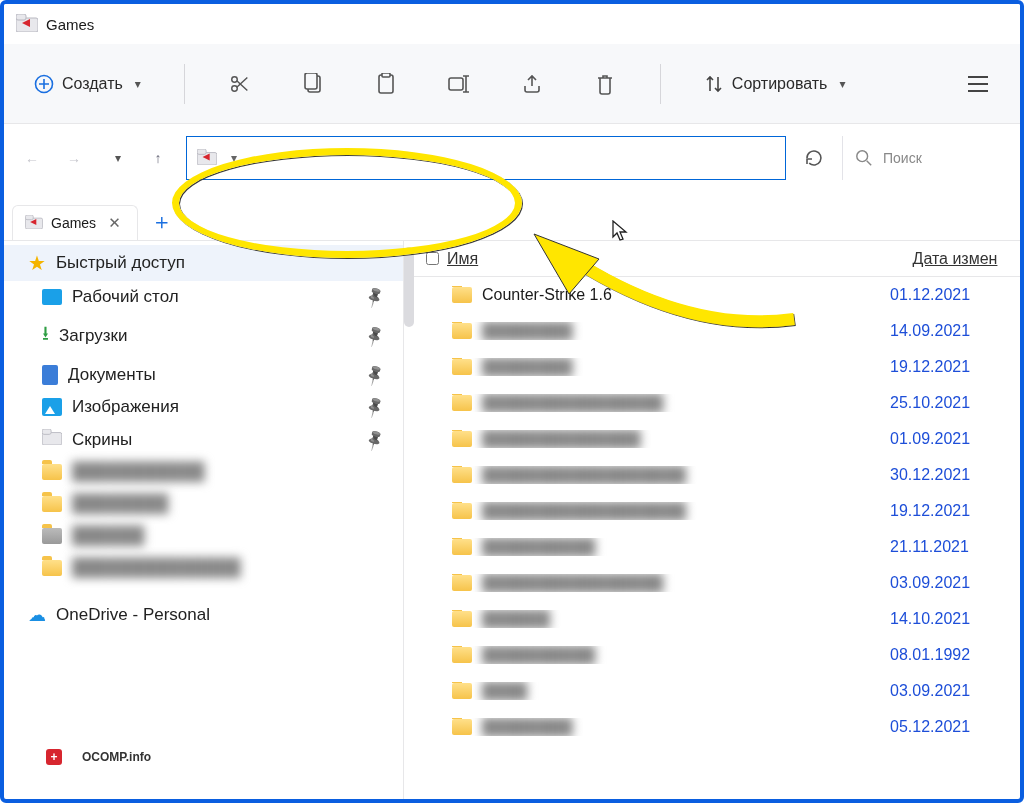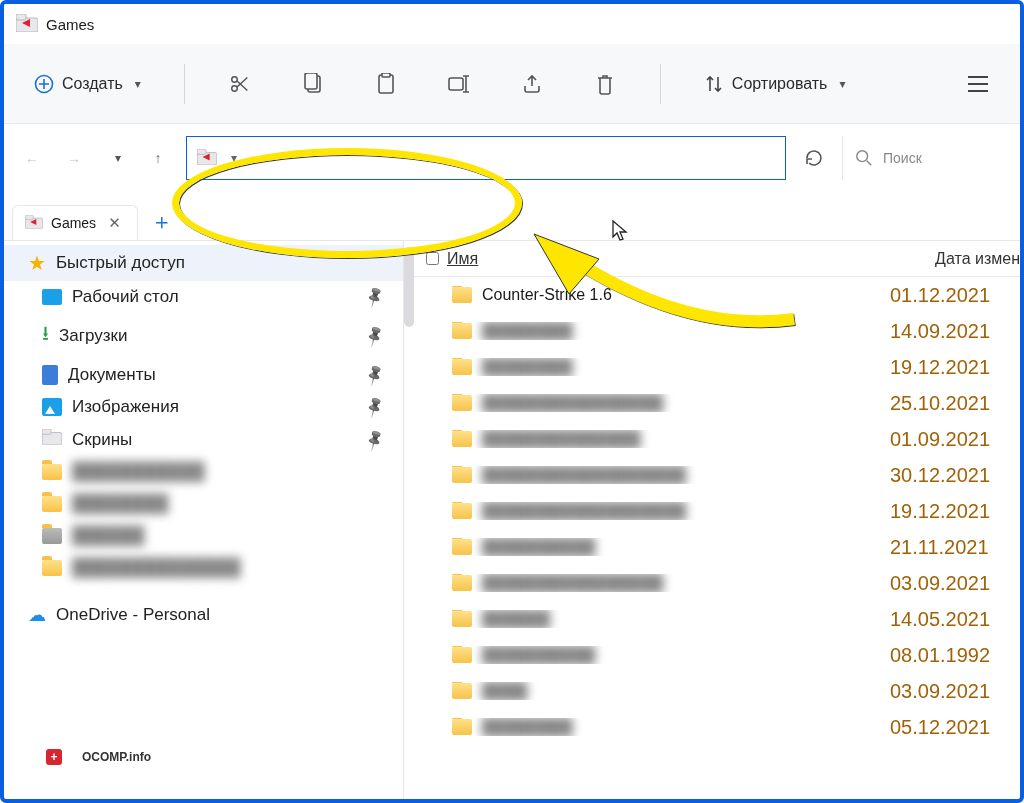--- a/index.html
+++ b/index.html
@@ -205,31 +205,31 @@
     .cols {
       display: flex;
       align-items:center;
       height: 36px;
       padding-left: 12px;
       font-size: 16px;
       color: #333;
       border-bottom: 1px solid #e7e7e9;
     }
     .col-name { flex: 1; display:flex; align-items:center; gap:8px;text-decoration:underline; }
-    .col-date { width: 130px; text-align:right; }
+    .col-date { width: 130px; text-align:center;text-decoration:underline; }
     .row {
       display:flex;
       align-items:center;
       height: 36px;
       padding-left: 38px;
       font-size: 16px;
       cursor: pointer;
     }
     .row-name { flex:1; display:flex; align-items:center; gap:10px; overflow:hidden; }
-    .row-date { width: 130px; font-size:20px; color:#a16207; }
+    .row-date { width: 130px; font-size:16px; color:#1d4ed8; }
     .blur { filter: blur(5px); color:#888; }
 
     
     .folder-small {
       width: 20px; height: 16px;
       background: linear-gradient(#ffe08a,#f6c34a);
       border-radius: 2px;
       position: relative;
     }
     .folder-small::before {
@@ -566,21 +566,21 @@
               <span class="folder-small"></span>
               <span class="blur">████████████████</span>
             </div>
             <div class="row-date">03.09.2021</div>
           </div>
           <div class="row">
             <div class="row-name">
               <span class="folder-small"></span>
               <span class="blur">██████</span>
             </div>
-            <div class="row-date">14.05.2021</div>
+            <div class="row-date">14.10.2021</div>
           </div>
           <div class="row">
             <div class="row-name">
               <span class="folder-small"></span>
               <span class="blur">██████████</span>
             </div>
             <div class="row-date">08.01.1992</div>
           </div>
           <div class="row">
             <div class="row-name">

